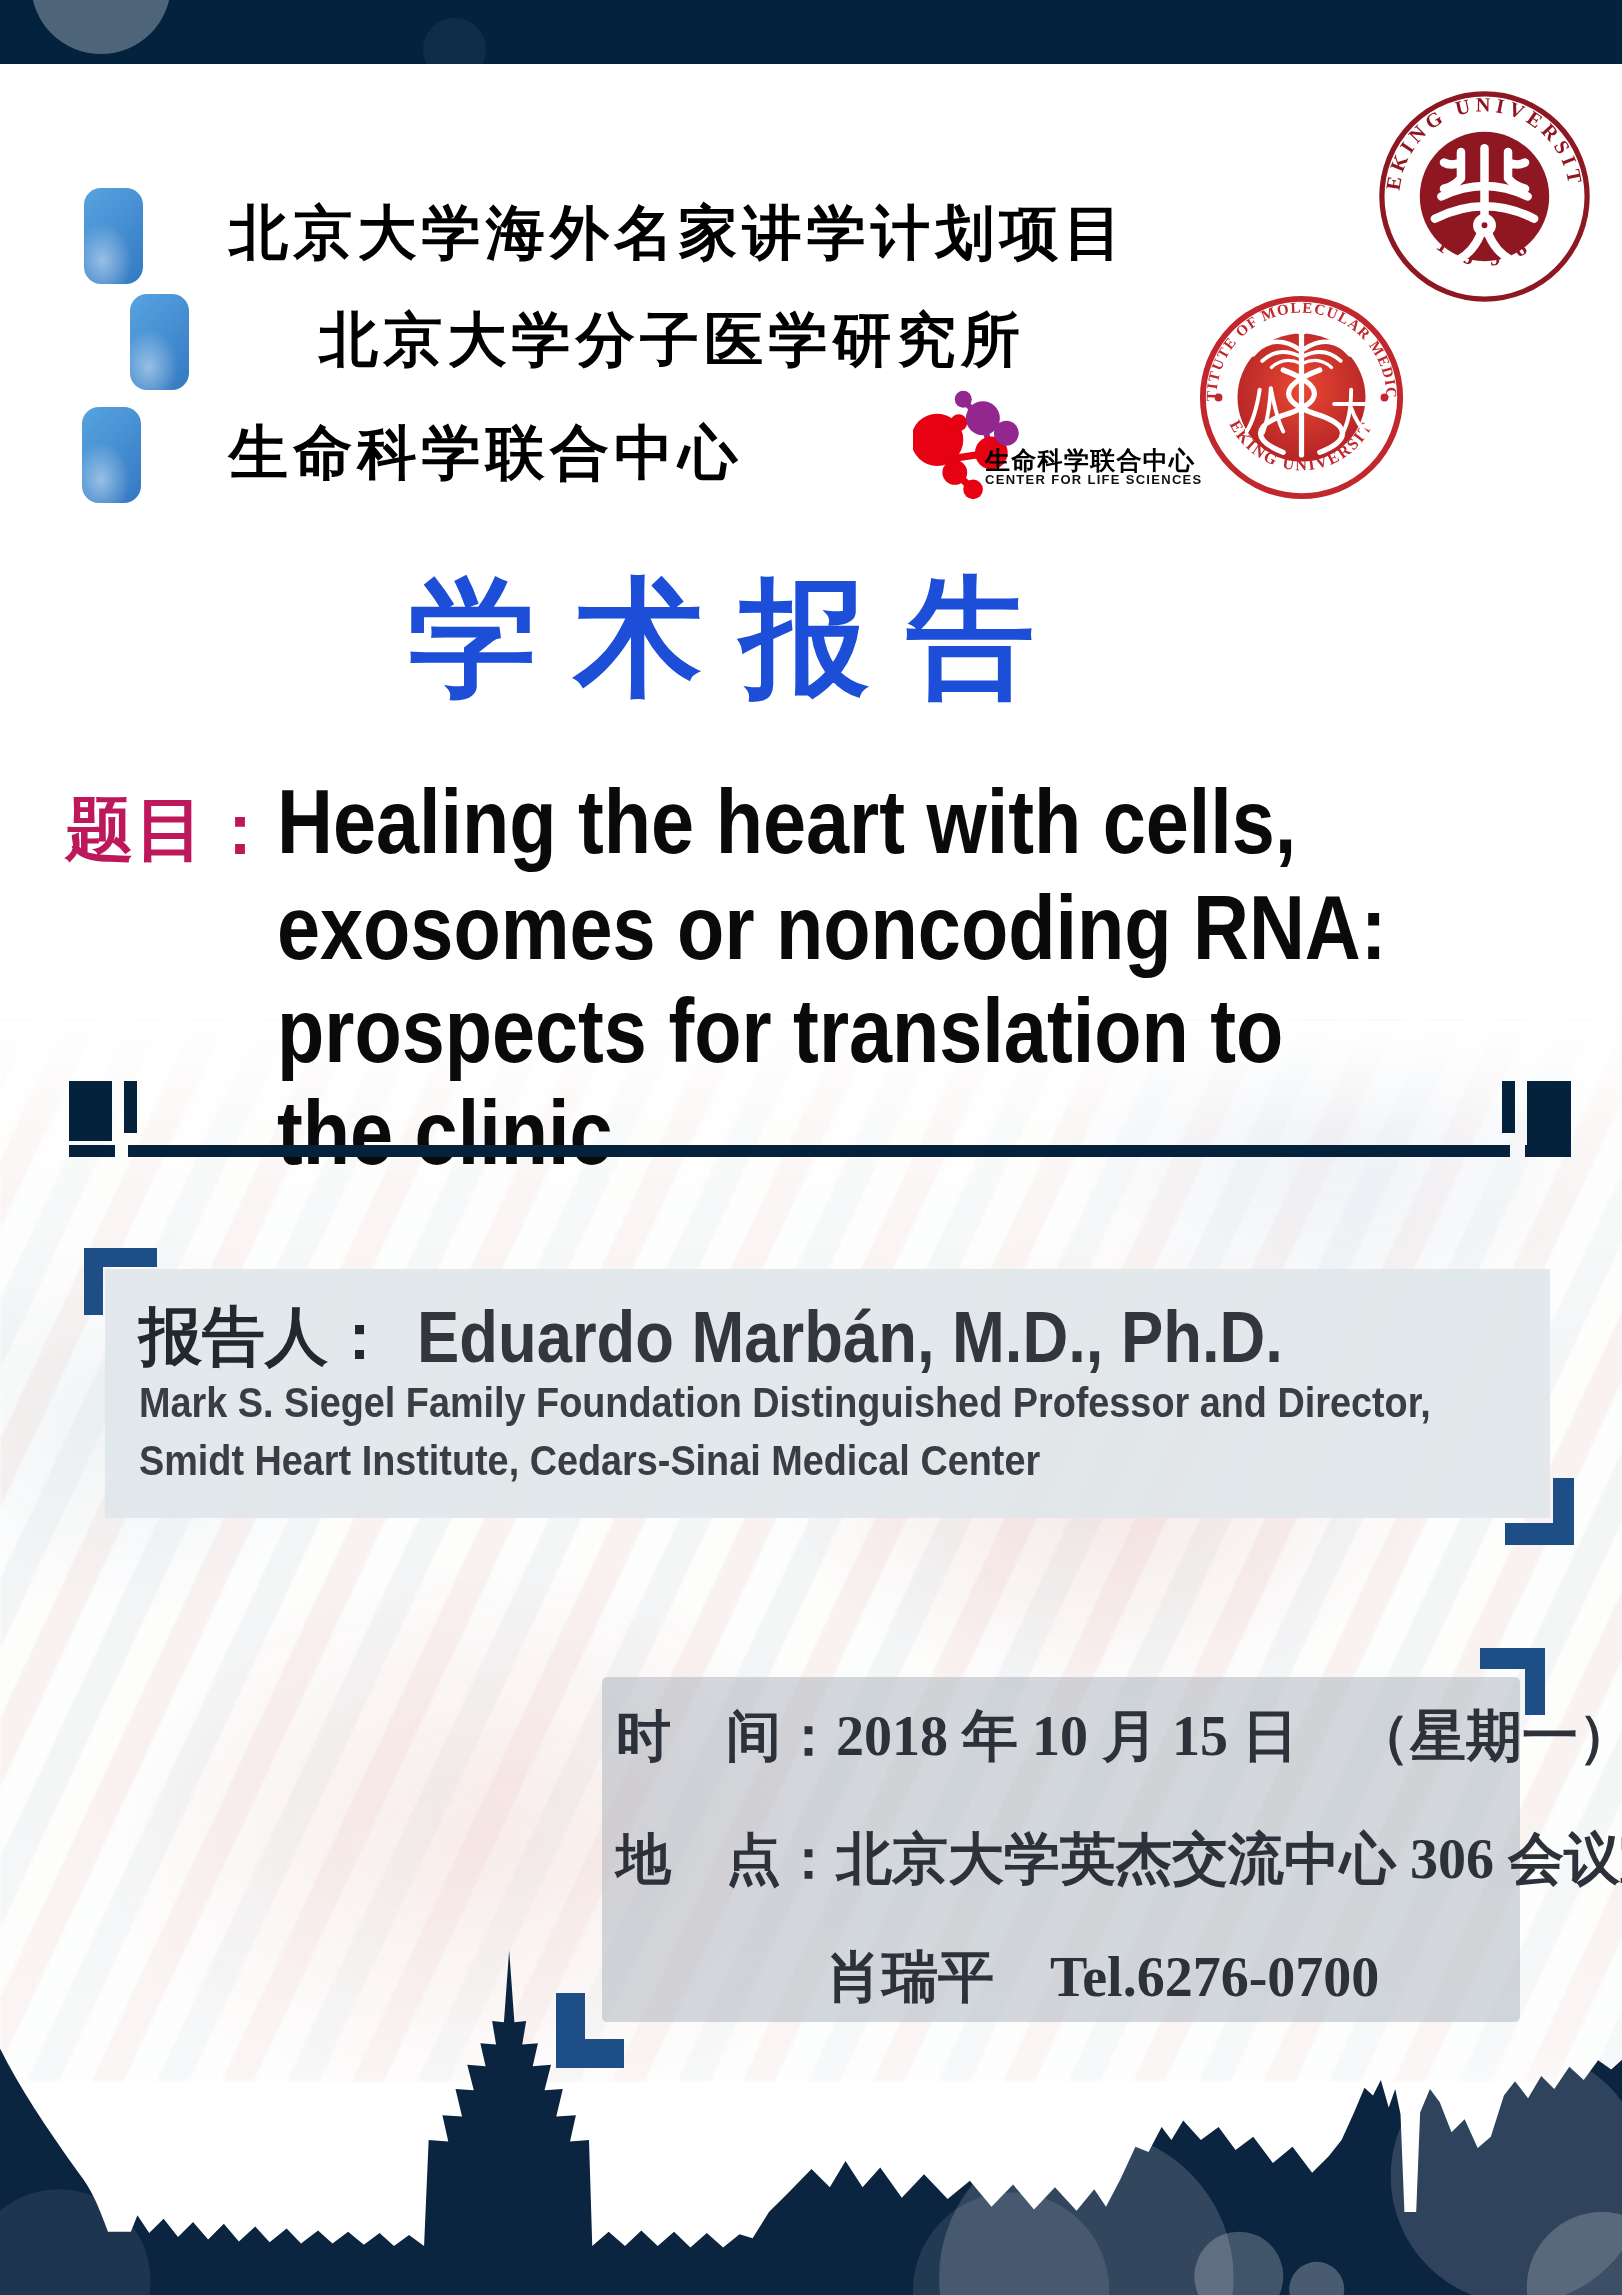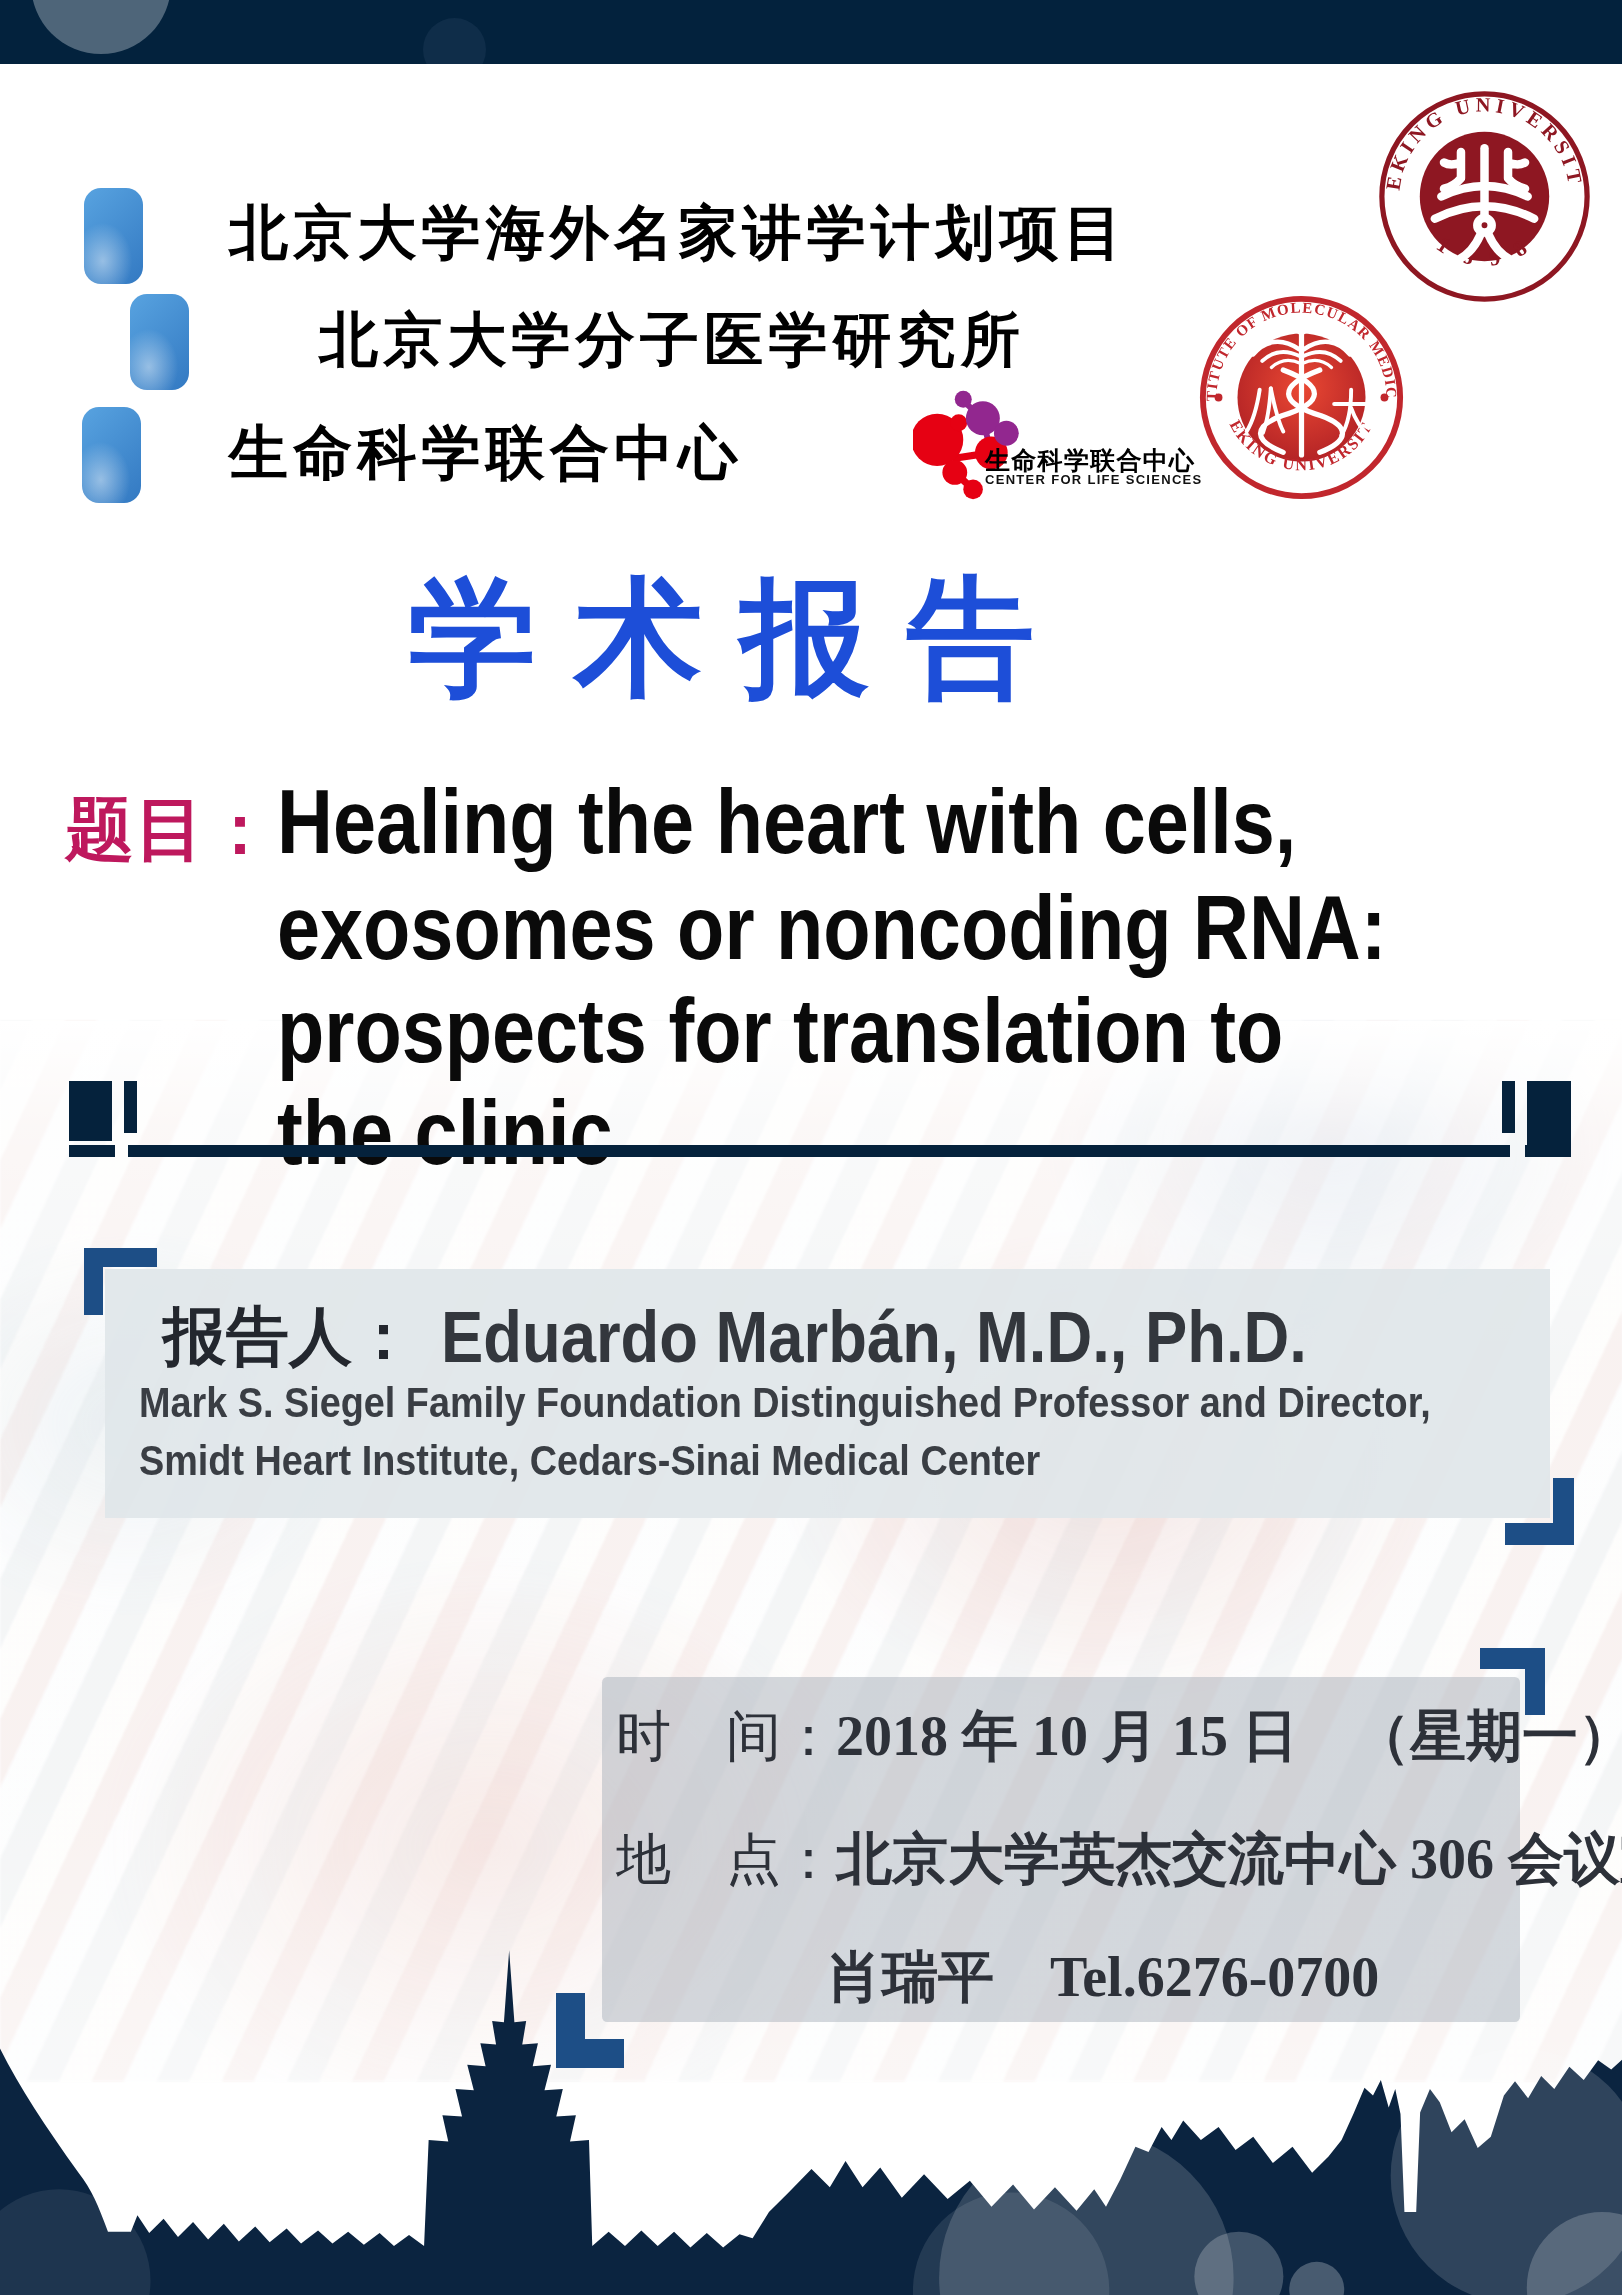--- a/index.html
+++ b/index.html
@@ -49,36 +49,36 @@
   .topic-line{left:277px;color:#0a0a0a;font-weight:700;font-size:90px;line-height:1;
     transform:scaleX(.86);transform-origin:0 50%;white-space:nowrap;}
 
   
   .nv{background:#05223c;}
 
   
   .speaker-panel{left:105px;top:1269px;width:1445px;height:249px;background:rgba(224,230,234,.93);}
   .spk-row{left:139px;top:1294px;white-space:nowrap;}
   .spk-label{color:#23272e;font-size:63px;font-weight:900;
-    font-family:"DejaVu Sans","Liberation Sans",sans-serif;vertical-align:middle;margin-left:24px;}
+    font-family:"DejaVu Sans","Liberation Sans",sans-serif;vertical-align:middle;}
   .spk-name{display:inline-block;color:#33373d;font-size:72px;font-weight:700;
     transform:scaleX(.88);transform-origin:0 50%;vertical-align:middle;margin-left:26px;}
   .spk-aff{left:139px;color:#3a3e44;font-size:42px;font-weight:700;line-height:1;
     transform:scaleX(.9);transform-origin:0 50%;white-space:nowrap;}
 
   
   .br-tl{left:84px;top:1248px;width:73px;height:67px;border-left:19.6px solid #1d4e86;border-top:19.6px solid #1d4e86;}
   .br-br{left:1505px;top:1478px;width:69px;height:67px;border-right:21px solid #1d4e86;border-bottom:22px solid #1d4e86;}
   .br-tr2{left:1480px;top:1648px;width:65px;height:67px;border-top:21px solid #1d4e86;border-right:20px solid #1d4e86;}
   .br-bl2{left:556px;top:1993px;width:68px;height:75px;border-left:29px solid #1d4e86;border-bottom:29.4px solid #1d4e86;}
 
   
   .details-panel{left:602px;top:1677px;width:918px;height:345px;background:rgba(173,180,190,.52);border-radius:5.2px;}
   .det-row{white-space:nowrap;color:#2d3139;}
-  .det-label{font-family:"DejaVu Sans","Liberation Sans",sans-serif;font-weight:400;font-size:55px;}
+  .det-label{font-family:"DejaVu Sans","Liberation Sans",sans-serif;font-weight:700;font-size:55px;}
   .det-value{font-family:"Liberation Serif","DejaVu Serif",serif;font-weight:700;font-size:56px;}
 
   
   .bottom-art{left:0;top:1924px;width:1623px;height:372px;}
 </style>
 </head>
 <body>
 
 <div id="poster">
 

